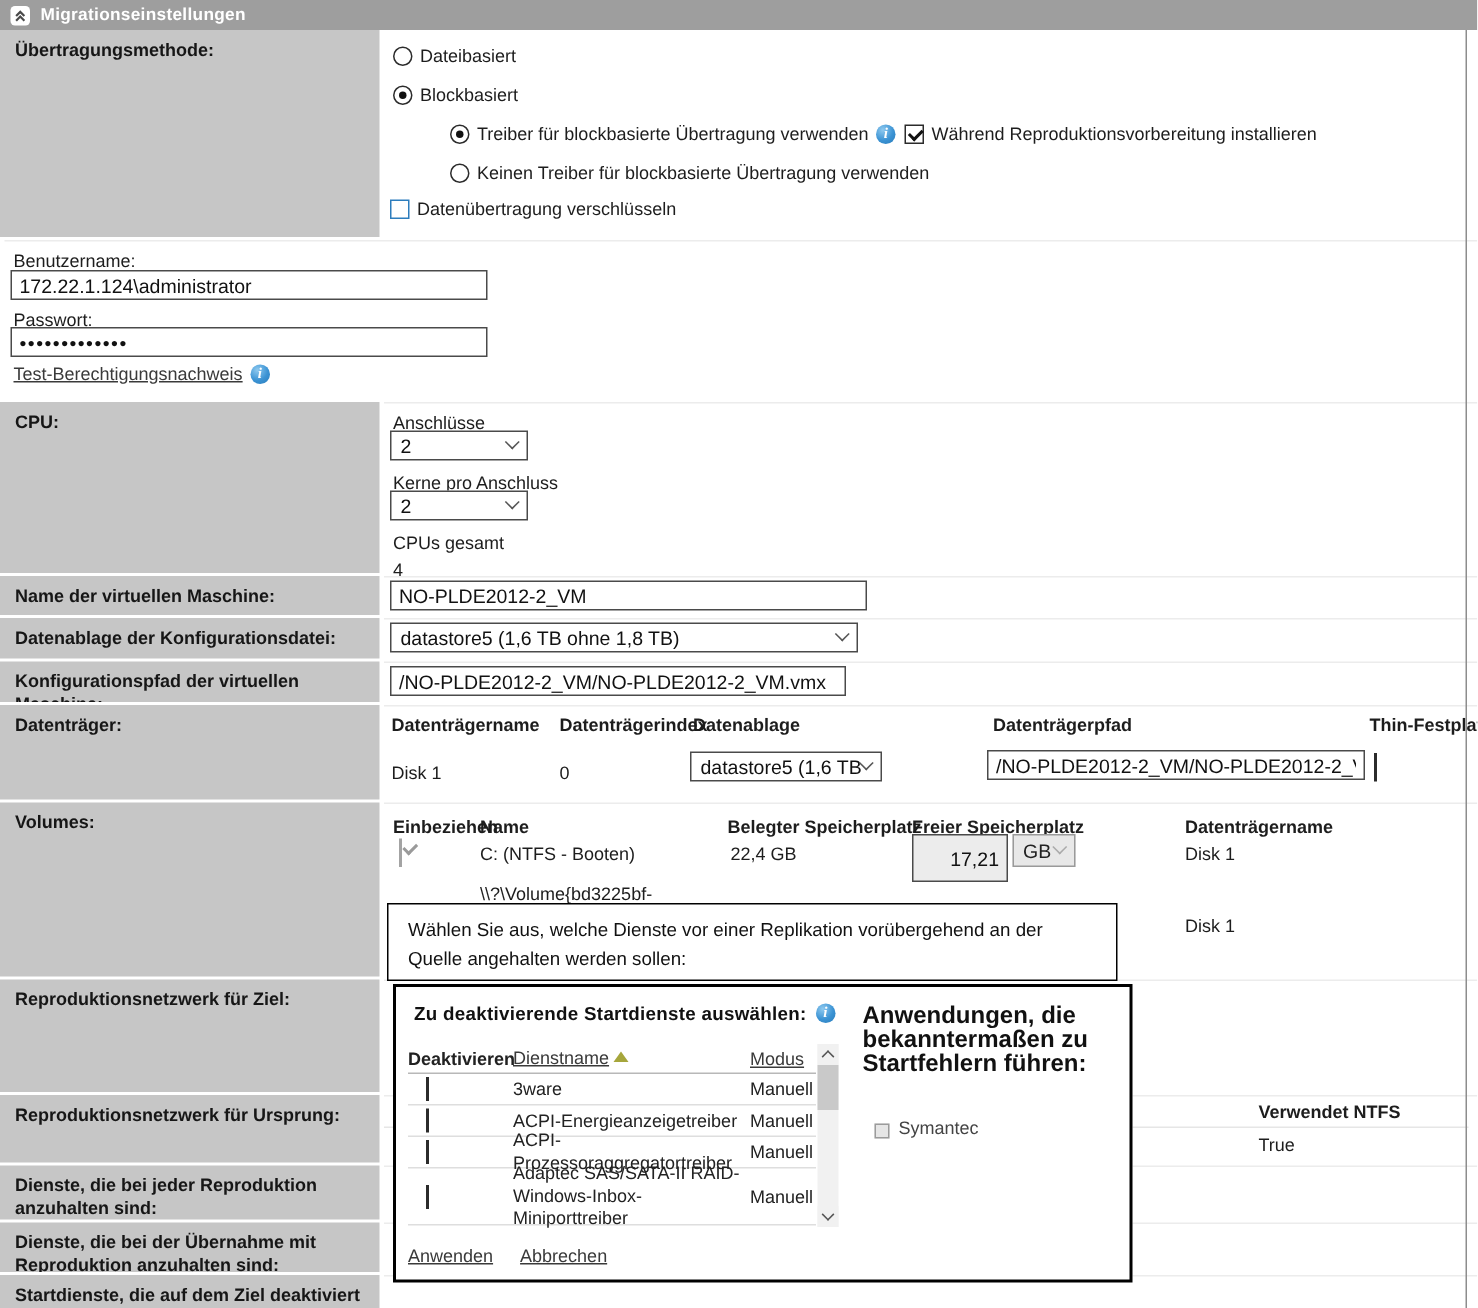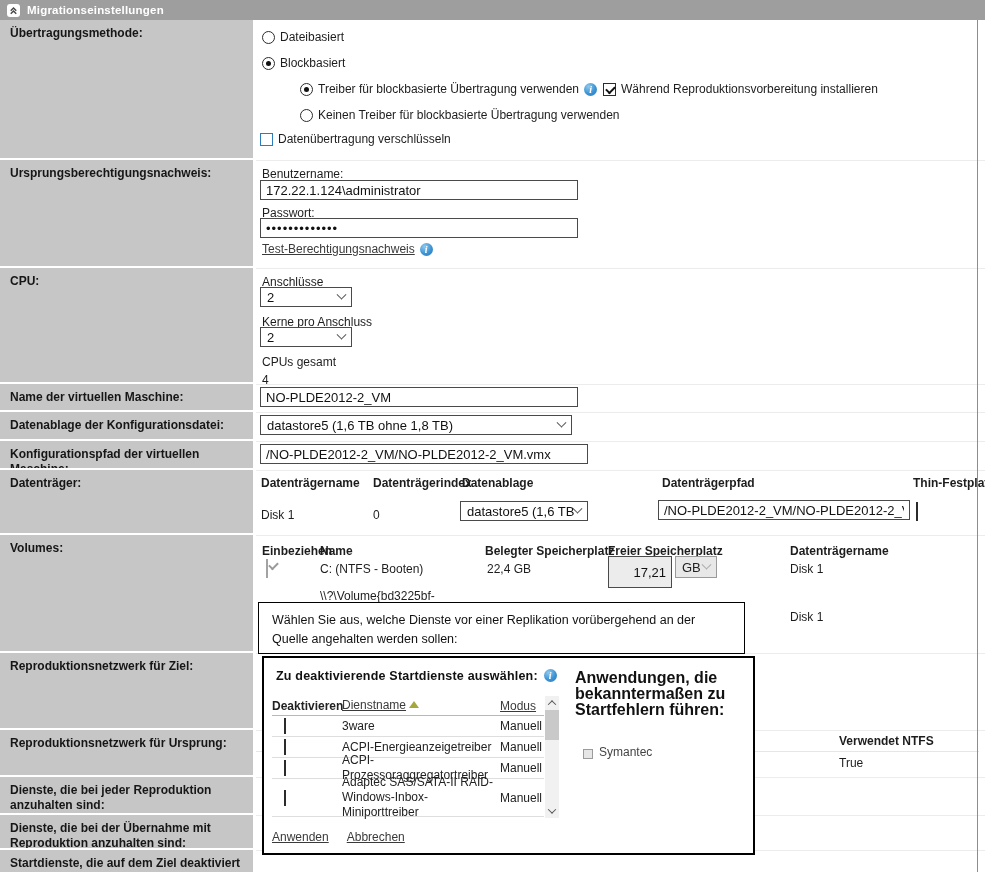--- a/index.html
+++ b/index.html
@@ -117,21 +117,20 @@
           <span>Keinen Treiber für blockbasierte Übertragung verwenden</span>
         </div>
         <div class="abs ctl-row" style="left:4px;top:112px">
           <span class="checkbox blue"></span>
           <span>Datenübertragung verschlüsseln</span>
         </div>
       </div>
     </div>
 
     <div class="row" style="height:106px">
-      <div class="label-cell">Ursprungsberechtigungsnachweis:</div>
       <div class="content-cell">
         <div class="abs lbl" style="left:6px;top:6px">Benutzername:</div>
         <input class="abs textbox" style="left: 4px; top: 19px; width: 318px;" value="172.22.1.124\administrator">
         <div class="abs lbl" style="left:6px;top:45px">Passwort:</div>
         <input class="abs textbox" style="left: 4px; top: 57px; width: 318px; letter-spacing: 1px;" value="•••••••••••••">
         <div class="abs ctl-row" style="left:6px;top:81px">
           <span class="link">Test-Berechtigungsnachweis</span>
           <span class="info">i</span>
         </div>
       </div>
@@ -168,21 +167,21 @@
         <div class="abs selectbox" style="left:4px;top:2px;width:312px">
           <span>datastore5 (1,6 TB ohne 1,8 TB)</span>
             <span class="chev"></span>
         </div>
       </div>
     </div>
 
     <div class="row" style="height:27px">
       <div class="label-cell">Konfigurationspfad der virtuellen Maschine:</div>
       <div class="content-cell">
-        <input class="abs textbox" style="left: 4px; top: 2px; width: 328px;" value="/NO-PLDE2012-2_VM/NO-PLDE2012-2_VM.vmx">
+        <input class="abs textbox" style="left: 4px; top: 2px; width: 304px;" value="/NO-PLDE2012-2_VM/NO-PLDE2012-2_VM.vmx">
       </div>
     </div>
 
     <div class="row" style="height:63px">
       <div class="label-cell">Datenträger:</div>
       <div class="content-cell">
         <div class="abs lbl b" style="left:5px;top:5px">Datenträgername</div>
         <div class="abs lbl b" style="left:117px;top:5px">Datenträgerindex</div>
         <div class="abs lbl b" style="left:206px;top:5px">Datenablage</div>
         <div class="abs lbl b" style="left:406px;top:5px">Datenträgerpfad</div>

